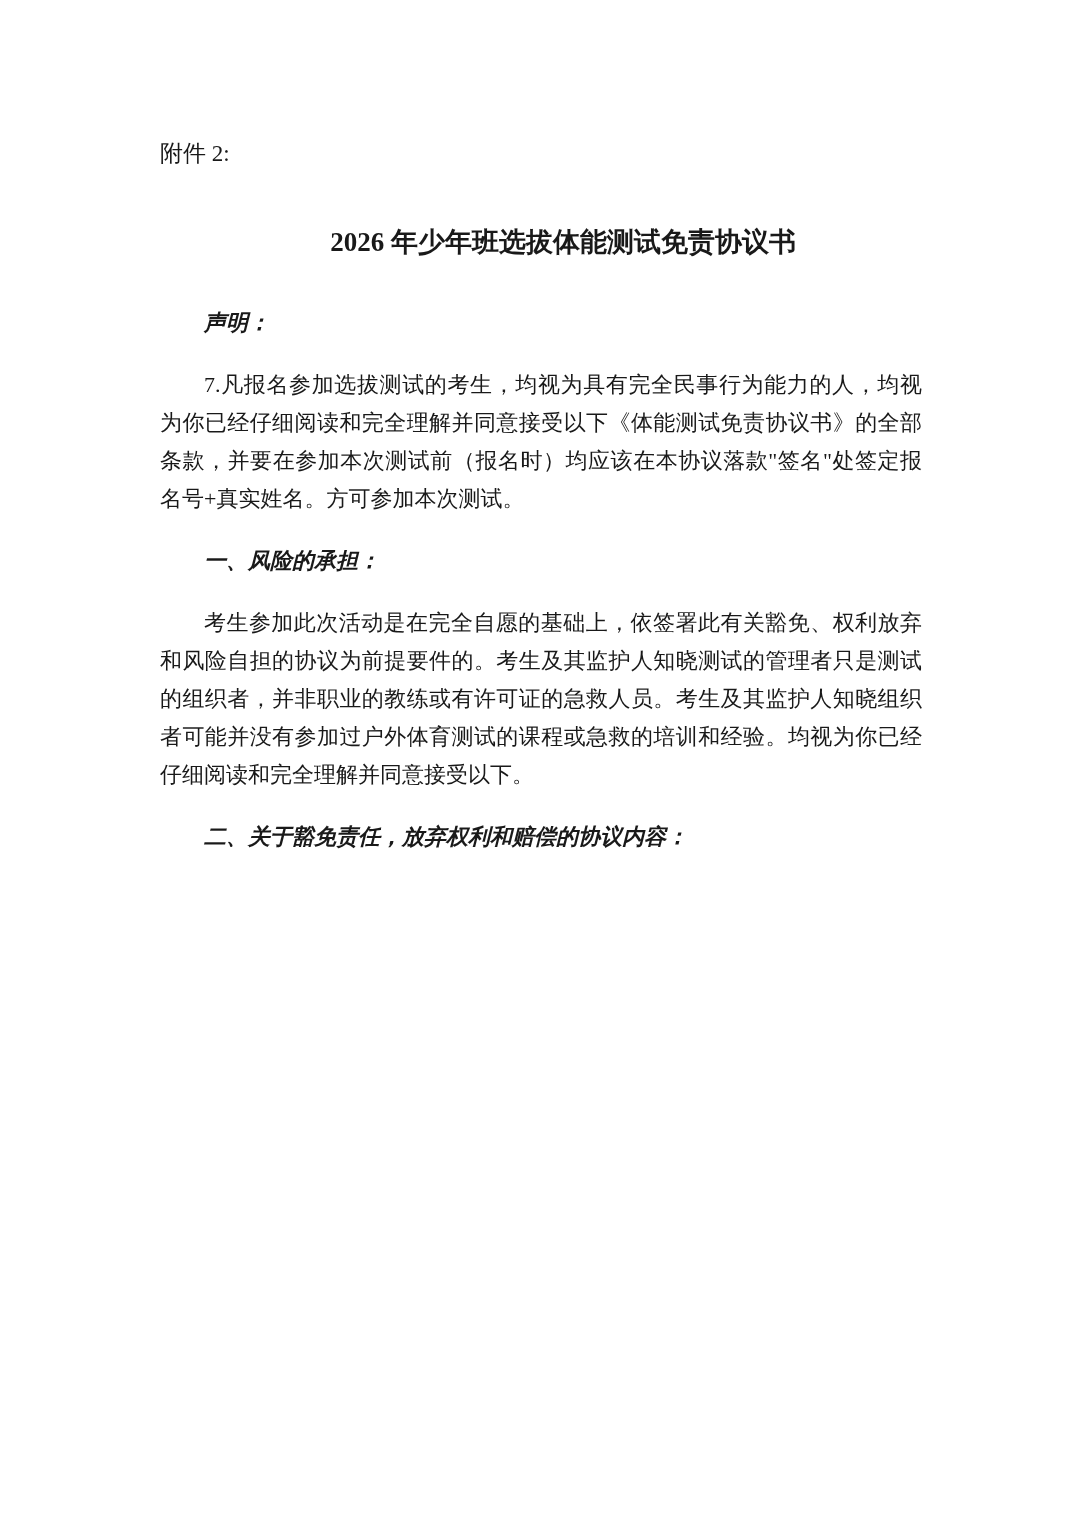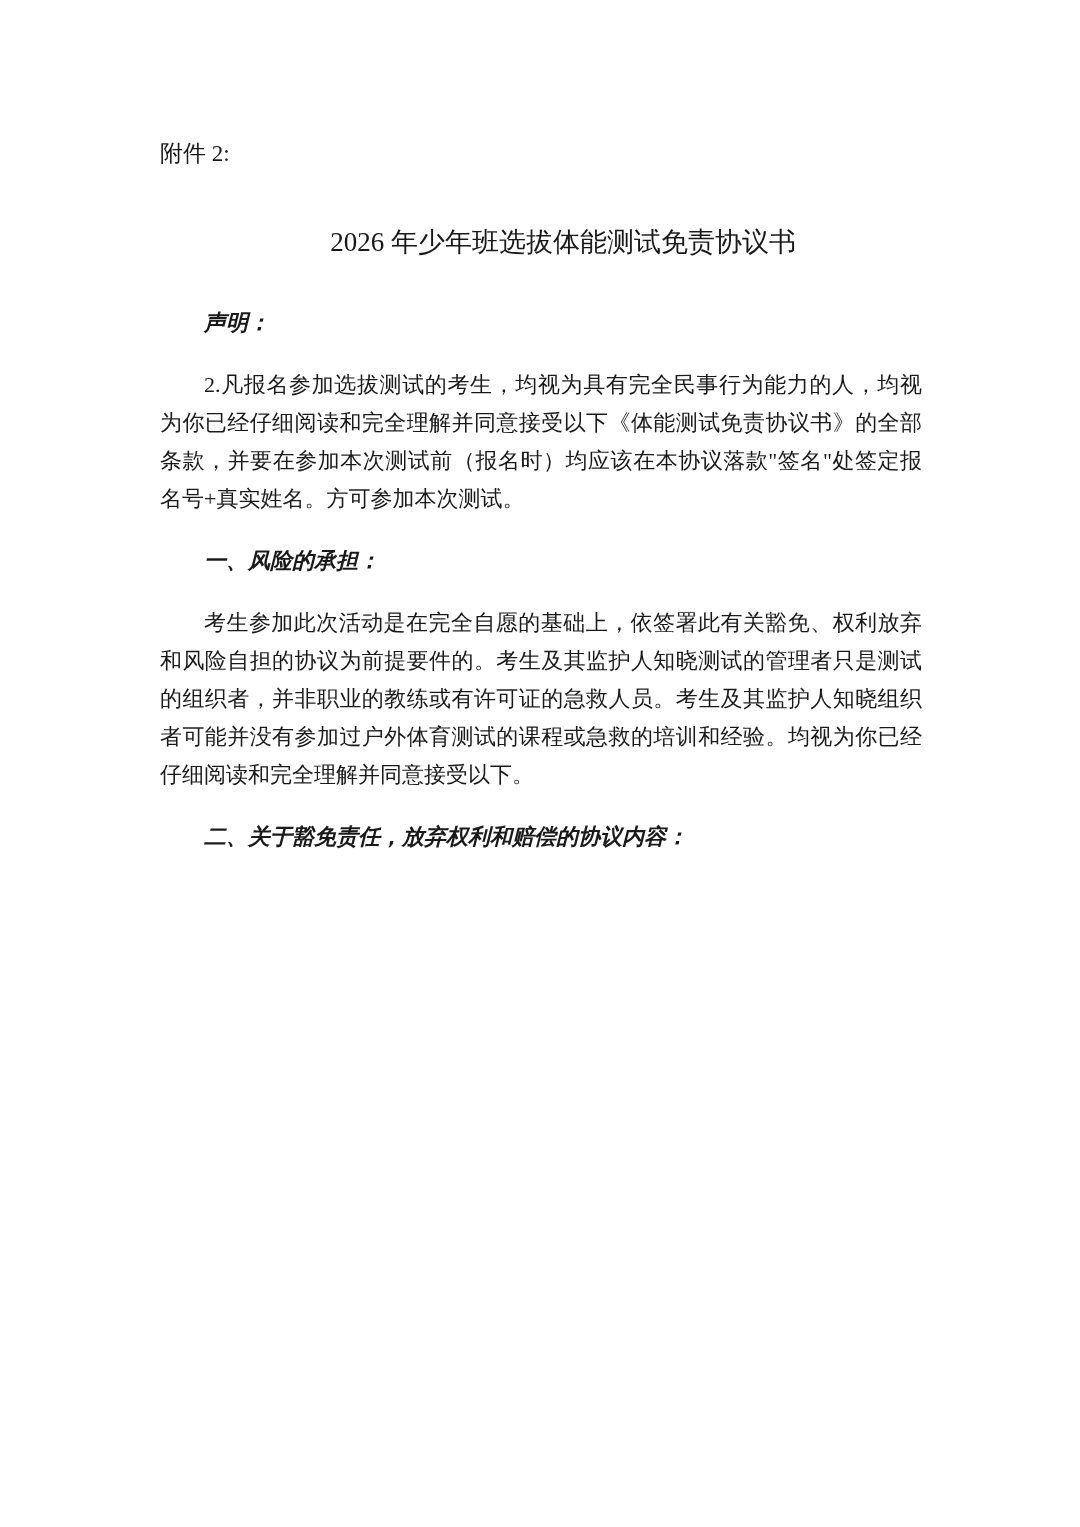--- a/index.html
+++ b/index.html
@@ -16,21 +16,21 @@
   .content {
     padding: 135px 158px 0 160px;
   }
   .attachment {
     font-size: 23px;
     line-height: 38px;
     margin-bottom: 50px;
   }
   .doc-title {
     font-size: 27px;
-    font-weight: 400;
+    font-weight: 700;
     line-height: 38px;
     text-align: center;
     text-indent: 44px;   
     margin-bottom: 43px;
   }
   .heading {
     font-size: 22px;
     line-height: 38px;
     font-weight: 700;
     text-indent: 44px;
@@ -54,21 +54,21 @@
   <div class="content">
 
     <p class="attachment">附件 2:</p>
 
     <h1 class="doc-title">2026 年少年班选拔体能测试免责协议书</h1>
 
     <p class="heading">声明：</p>
 
 
 
-    <p class="body-para">2.凡报名参加选拔测试的考生，均视为具有完全民事行为能力的人，均视为你已经仔细阅读和完全理解并同意接受以下《体能测试免责协议书》的全部条款，并要在参加本次测试前（报名时）均应该在本协议落款"签名"处签定报名号+真实姓名。方可参加本次测试。</p>
+    <p class="body-para">7.凡报名参加选拔测试的考生，均视为具有完全民事行为能力的人，均视为你已经仔细阅读和完全理解并同意接受以下《体能测试免责协议书》的全部条款，并要在参加本次测试前（报名时）均应该在本协议落款"签名"处签定报名号+真实姓名。方可参加本次测试。</p>
 
 
     <p class="heading mb-h">一、风险的承担：</p>
 
     <p class="body-para">考生参加此次活动是在完全自愿的基础上，依签署此有关豁免、权利放弃和风险自担的协议为前提要件的。考生及其监护人知晓测试的管理者只是测试的组织者，并非职业的教练或有许可证的急救人员。考生及其监护人知晓组织者可能并没有参加过户外体育测试的课程或急救的培训和经验。均视为你已经仔细阅读和完全理解并同意接受以下。</p>
 
     <p class="heading">二、关于豁免责任，放弃权利和赔偿的协议内容：</p>
 
   </div>
 </div>

